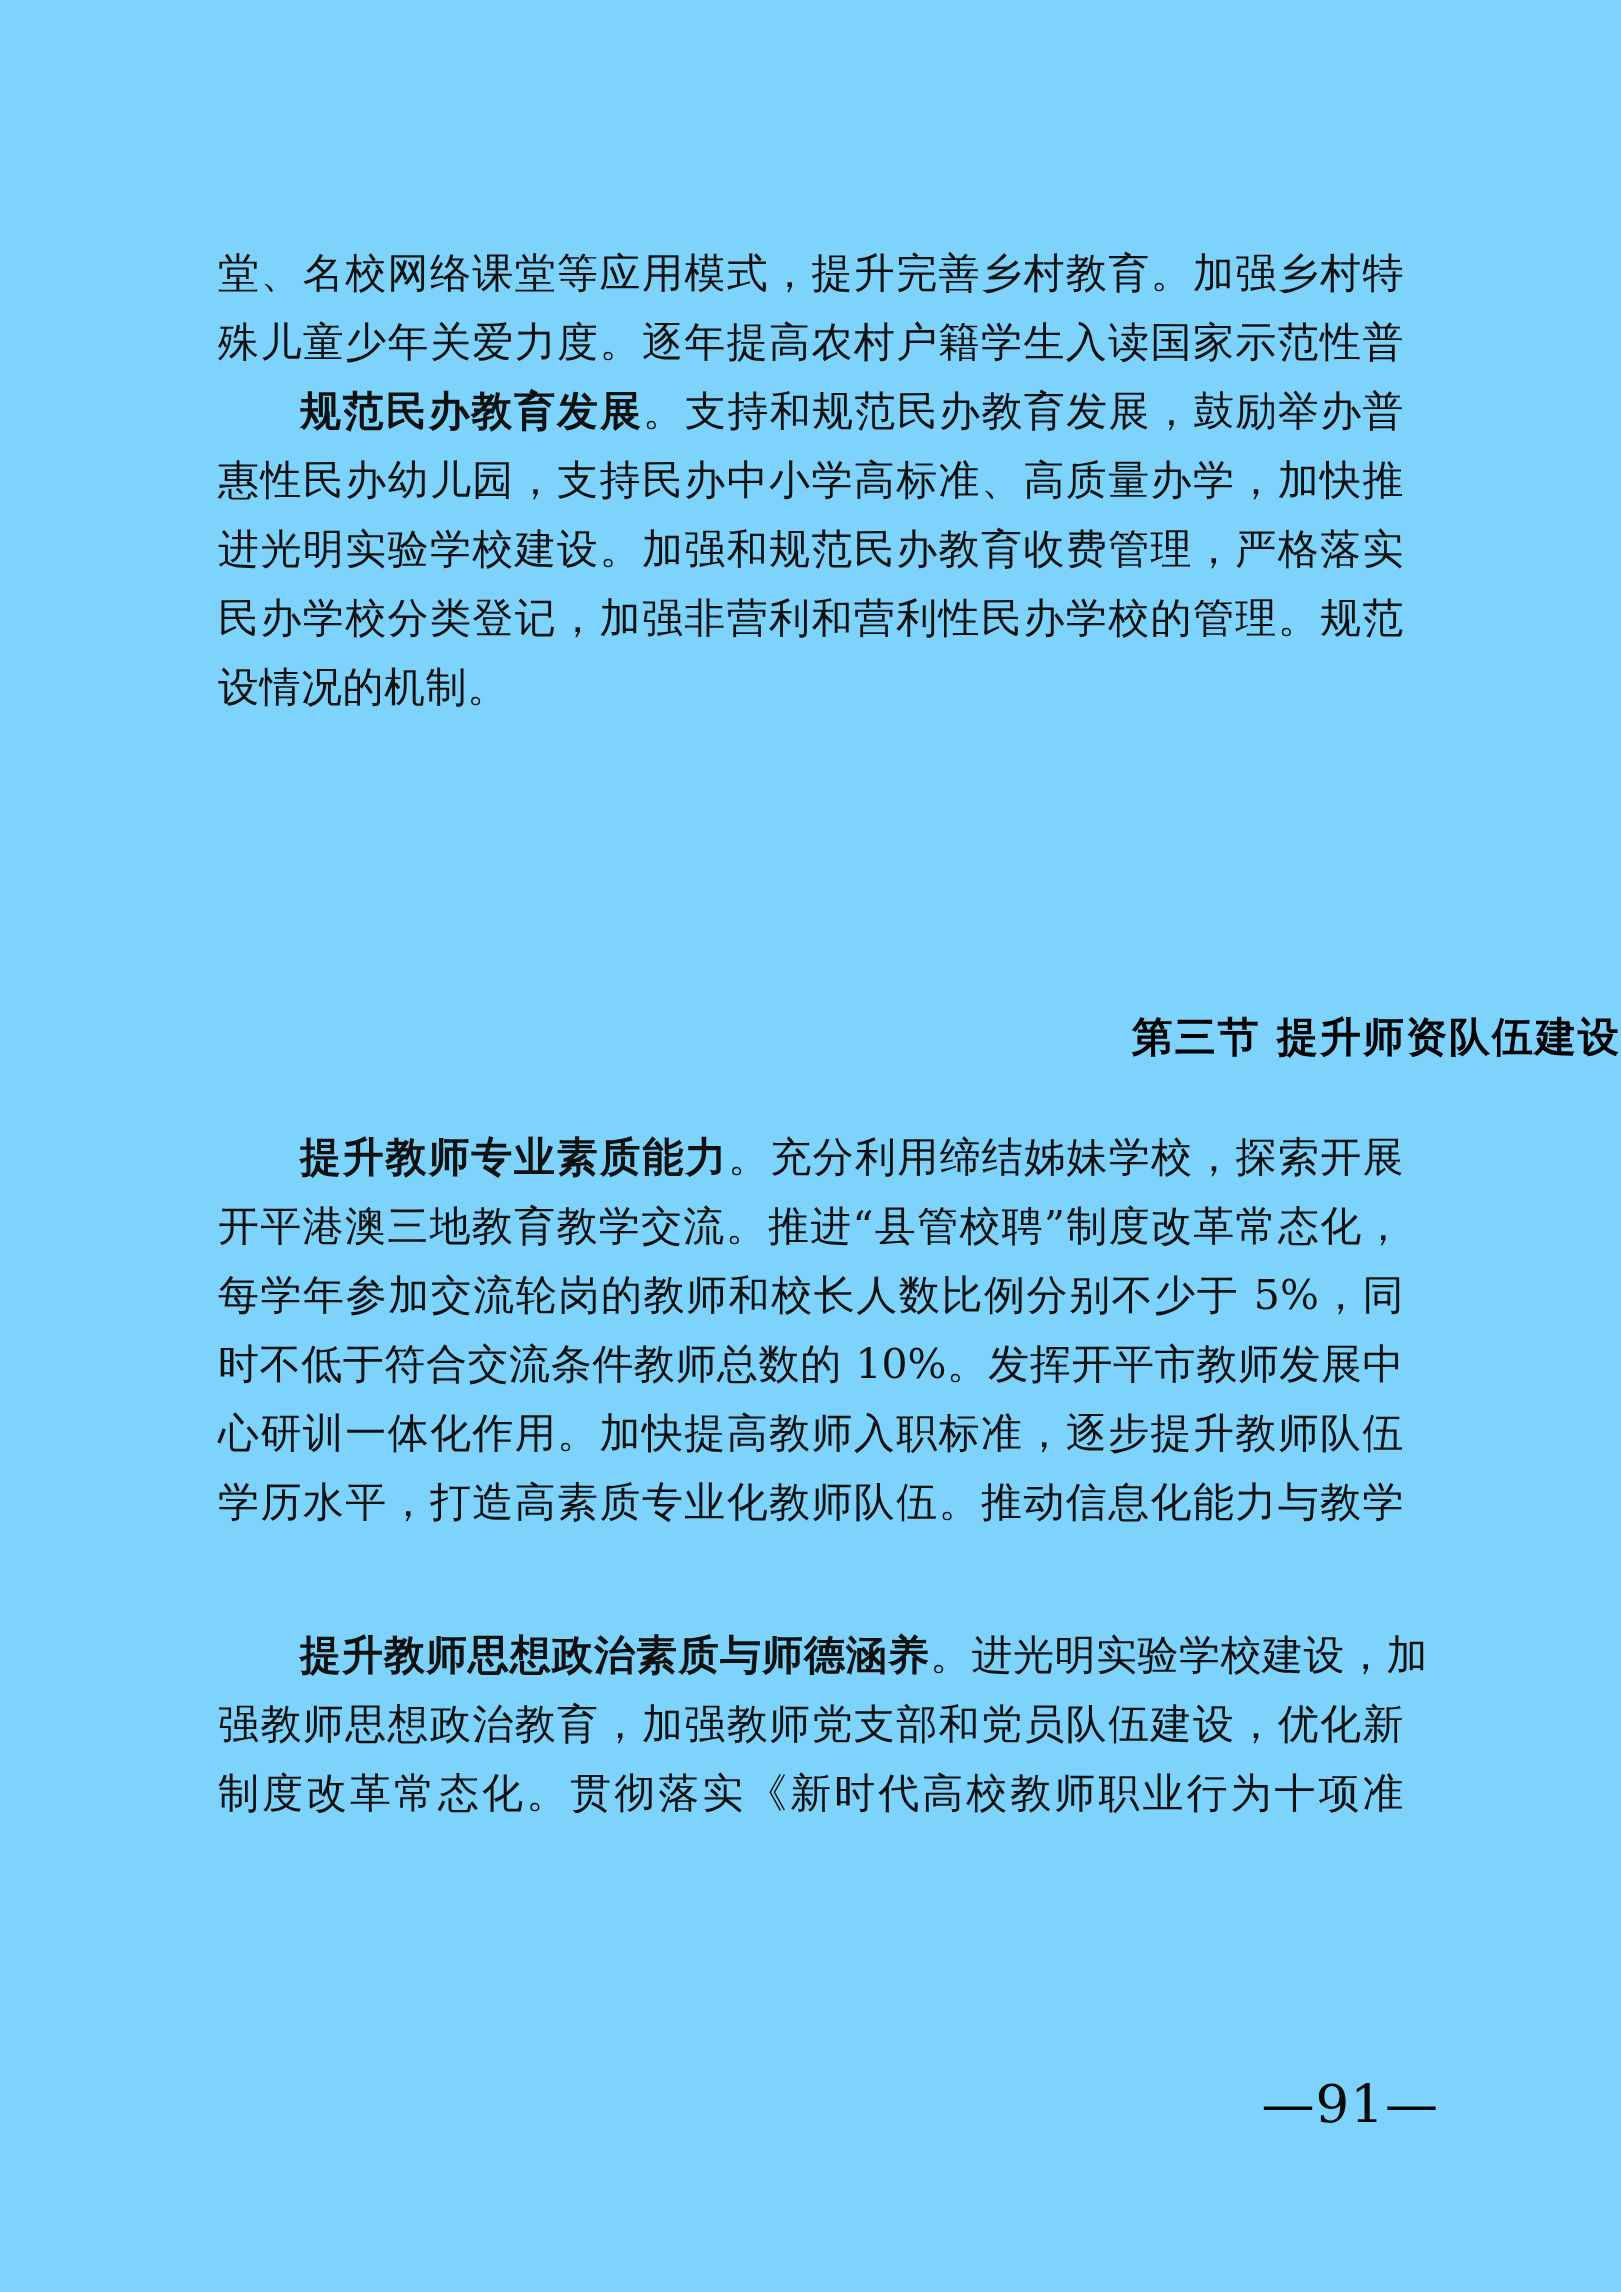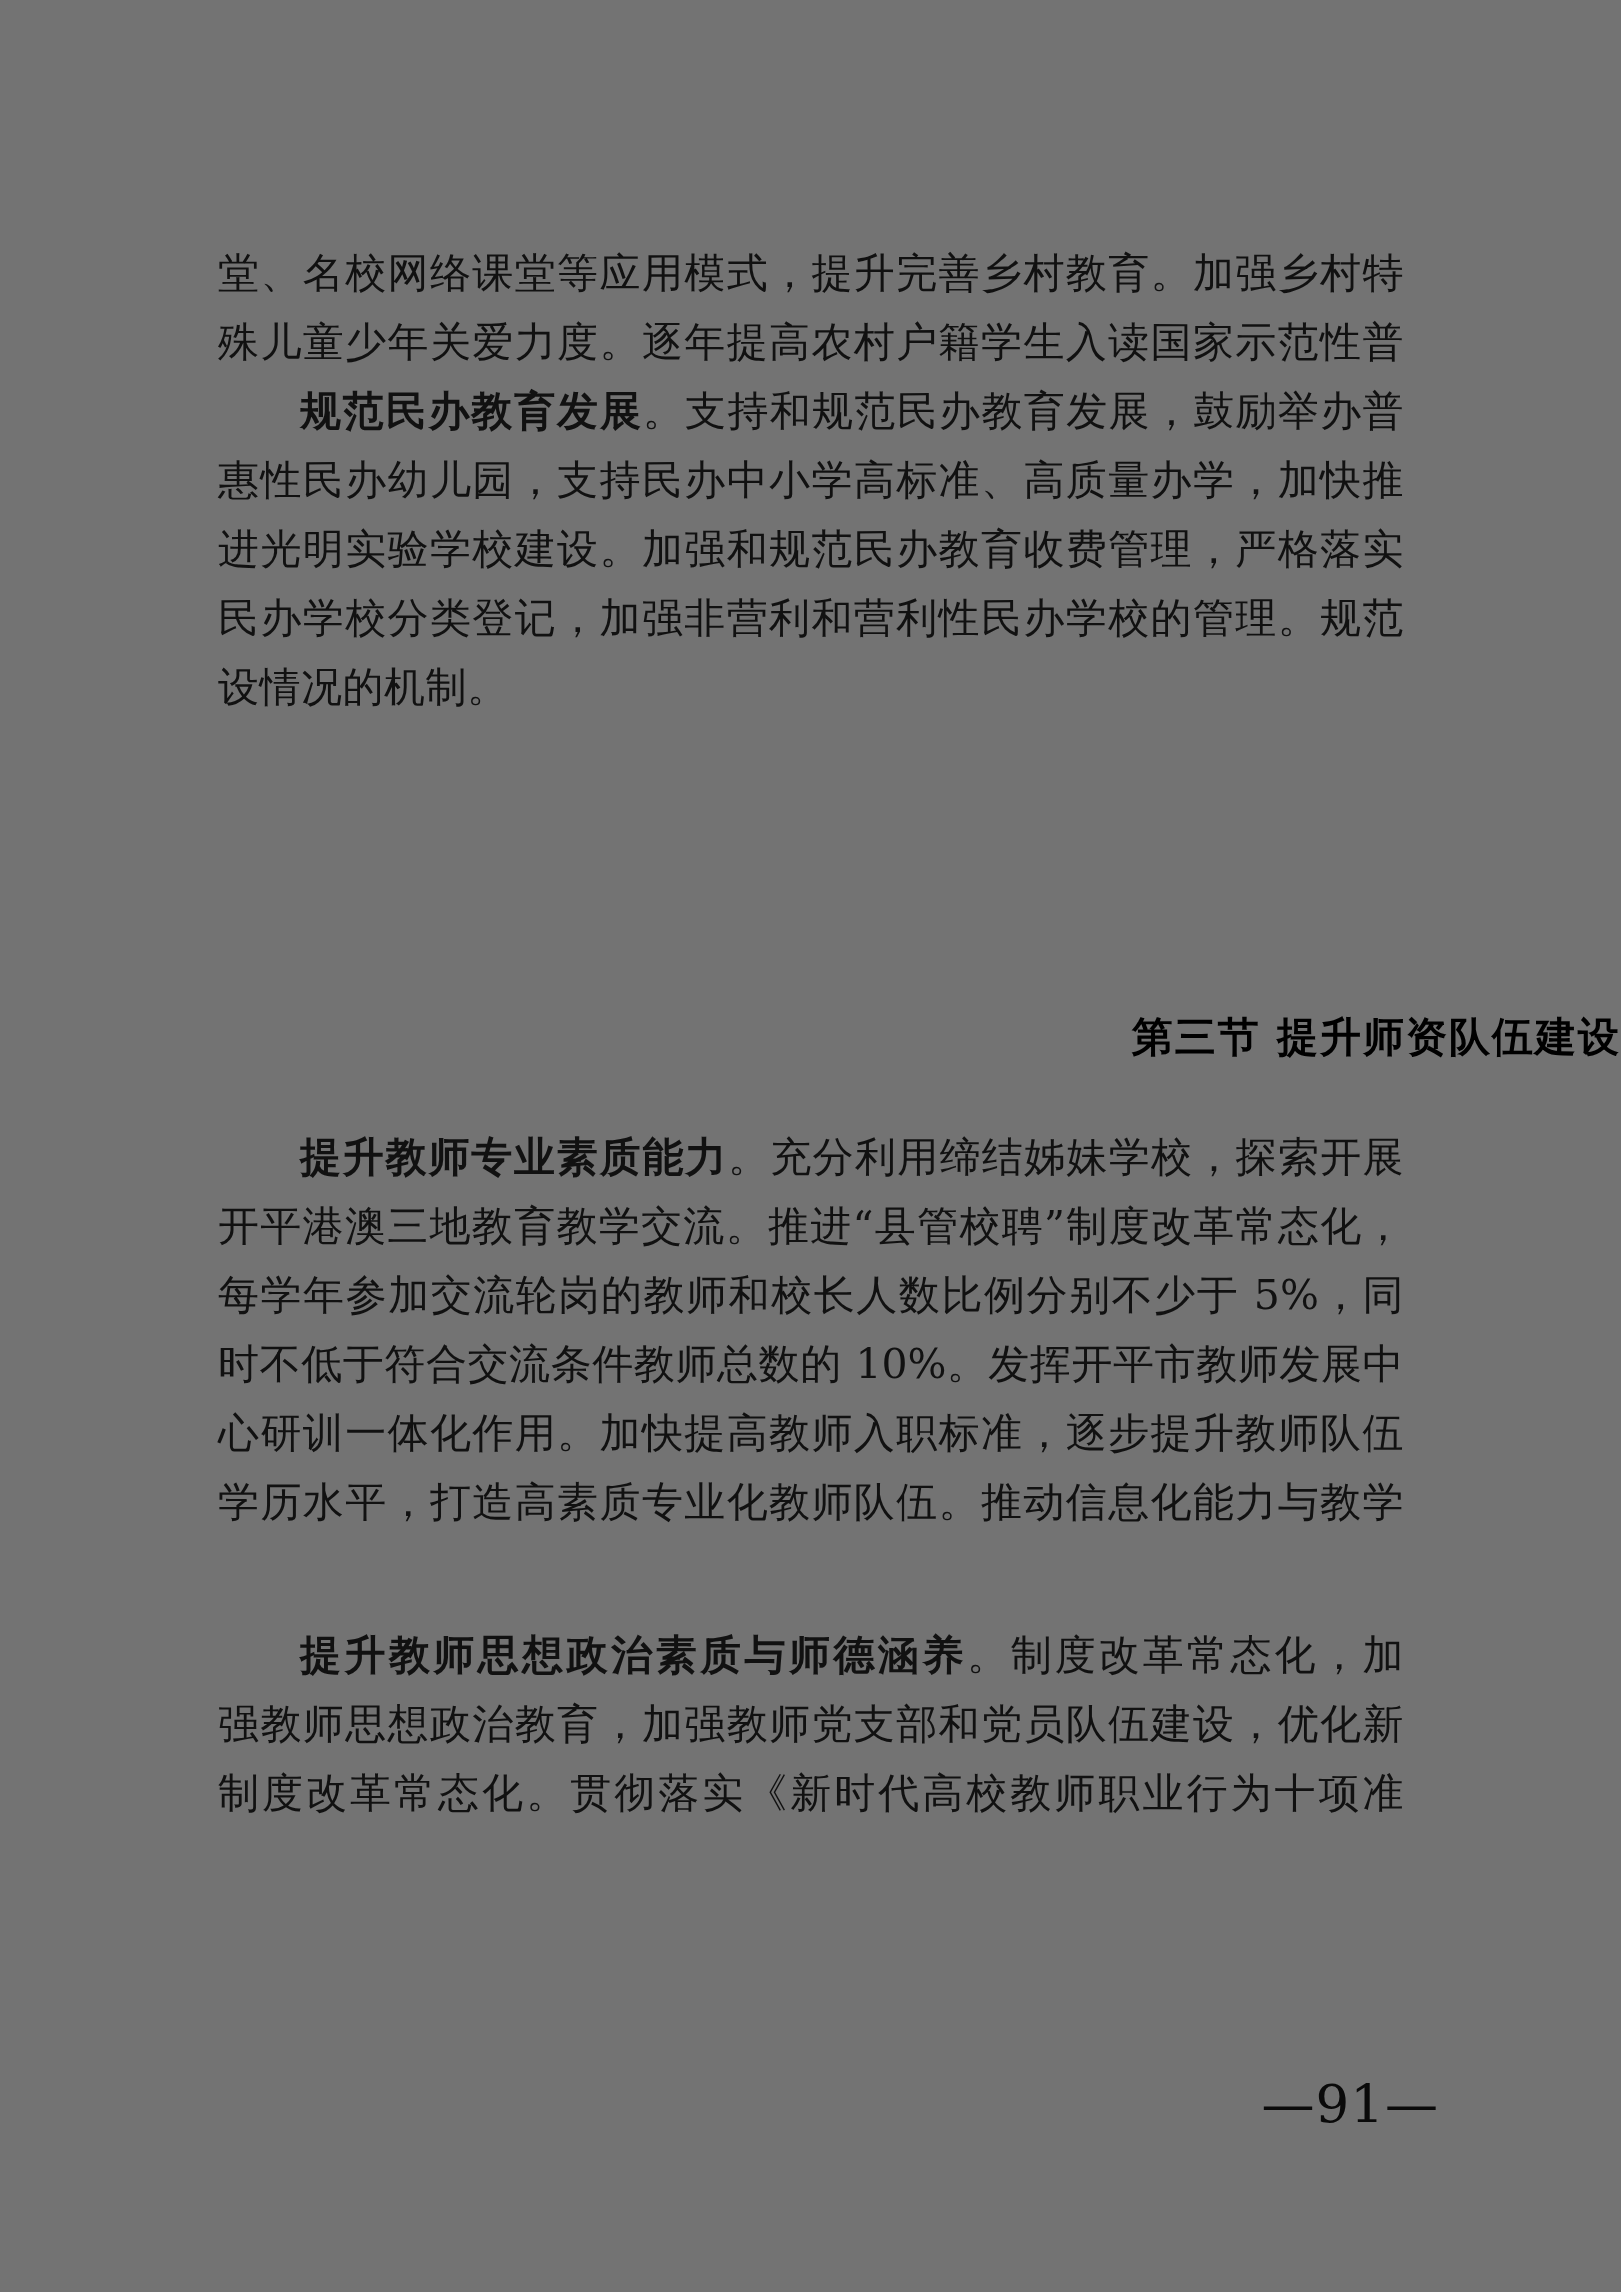--- a/index.html
+++ b/index.html
@@ -5,21 +5,21 @@
   html, body {
     margin: 0;
     padding: 0;
     background: #ffffff;
   }
 
   .page {
     position: relative;
     width: 1621px;
     height: 2293px;
-    background: #737373;
+    background: #7dd3fc;
     overflow: hidden;
     font-family: "DejaVu Serif", "Liberation Serif", serif;
     color: #0a0a0a;
     box-sizing: border-box;
   }
 
   
   .body-col {
     position: absolute;
     left: 218px;
@@ -127,21 +127,21 @@
       <div class="ln j">开平港澳三地教育教学交流。推进“县管校聘”制度改革常态化，</div>
       <div class="ln j"><span>每学年参加交流轮岗的教师和校长人数比例分别不少于 </span><span class="num">5%</span><span>，同</span></div>
       <div class="ln j"><span>时不低于符合交流条件教师总数的 </span><span class="num">10%</span><span>。发挥开平市教师发展中</span></div>
       <div class="ln j">心研训一体化作用。加快提高教师入职标准，逐步提升教师队伍</div>
       <div class="ln j">学历水平，打造高素质专业化教师队伍。推动信息化能力与教学</div>
     </div>
 
     <div class="gap-md"></div>
 
     <div>
-      <div class="ln j ind"><span class="lead">提升教师思想政治素质与师德涵养</span><span>。制度改革常态化，加</span></div>
+      <div class="ln j ind"><span class="lead">提升教师思想政治素质与师德涵养</span><span>。进光明实验学校建设，加</span></div>
       <div class="ln j">强教师思想政治教育，加强教师党支部和党员队伍建设，优化新</div>
       <div class="ln j">制度改革常态化。贯彻落实《新时代高校教师职业行为十项准</div>
     </div>
   </div>
 
   <div class="page-number">—91—</div>
 
 </div>
 
 

